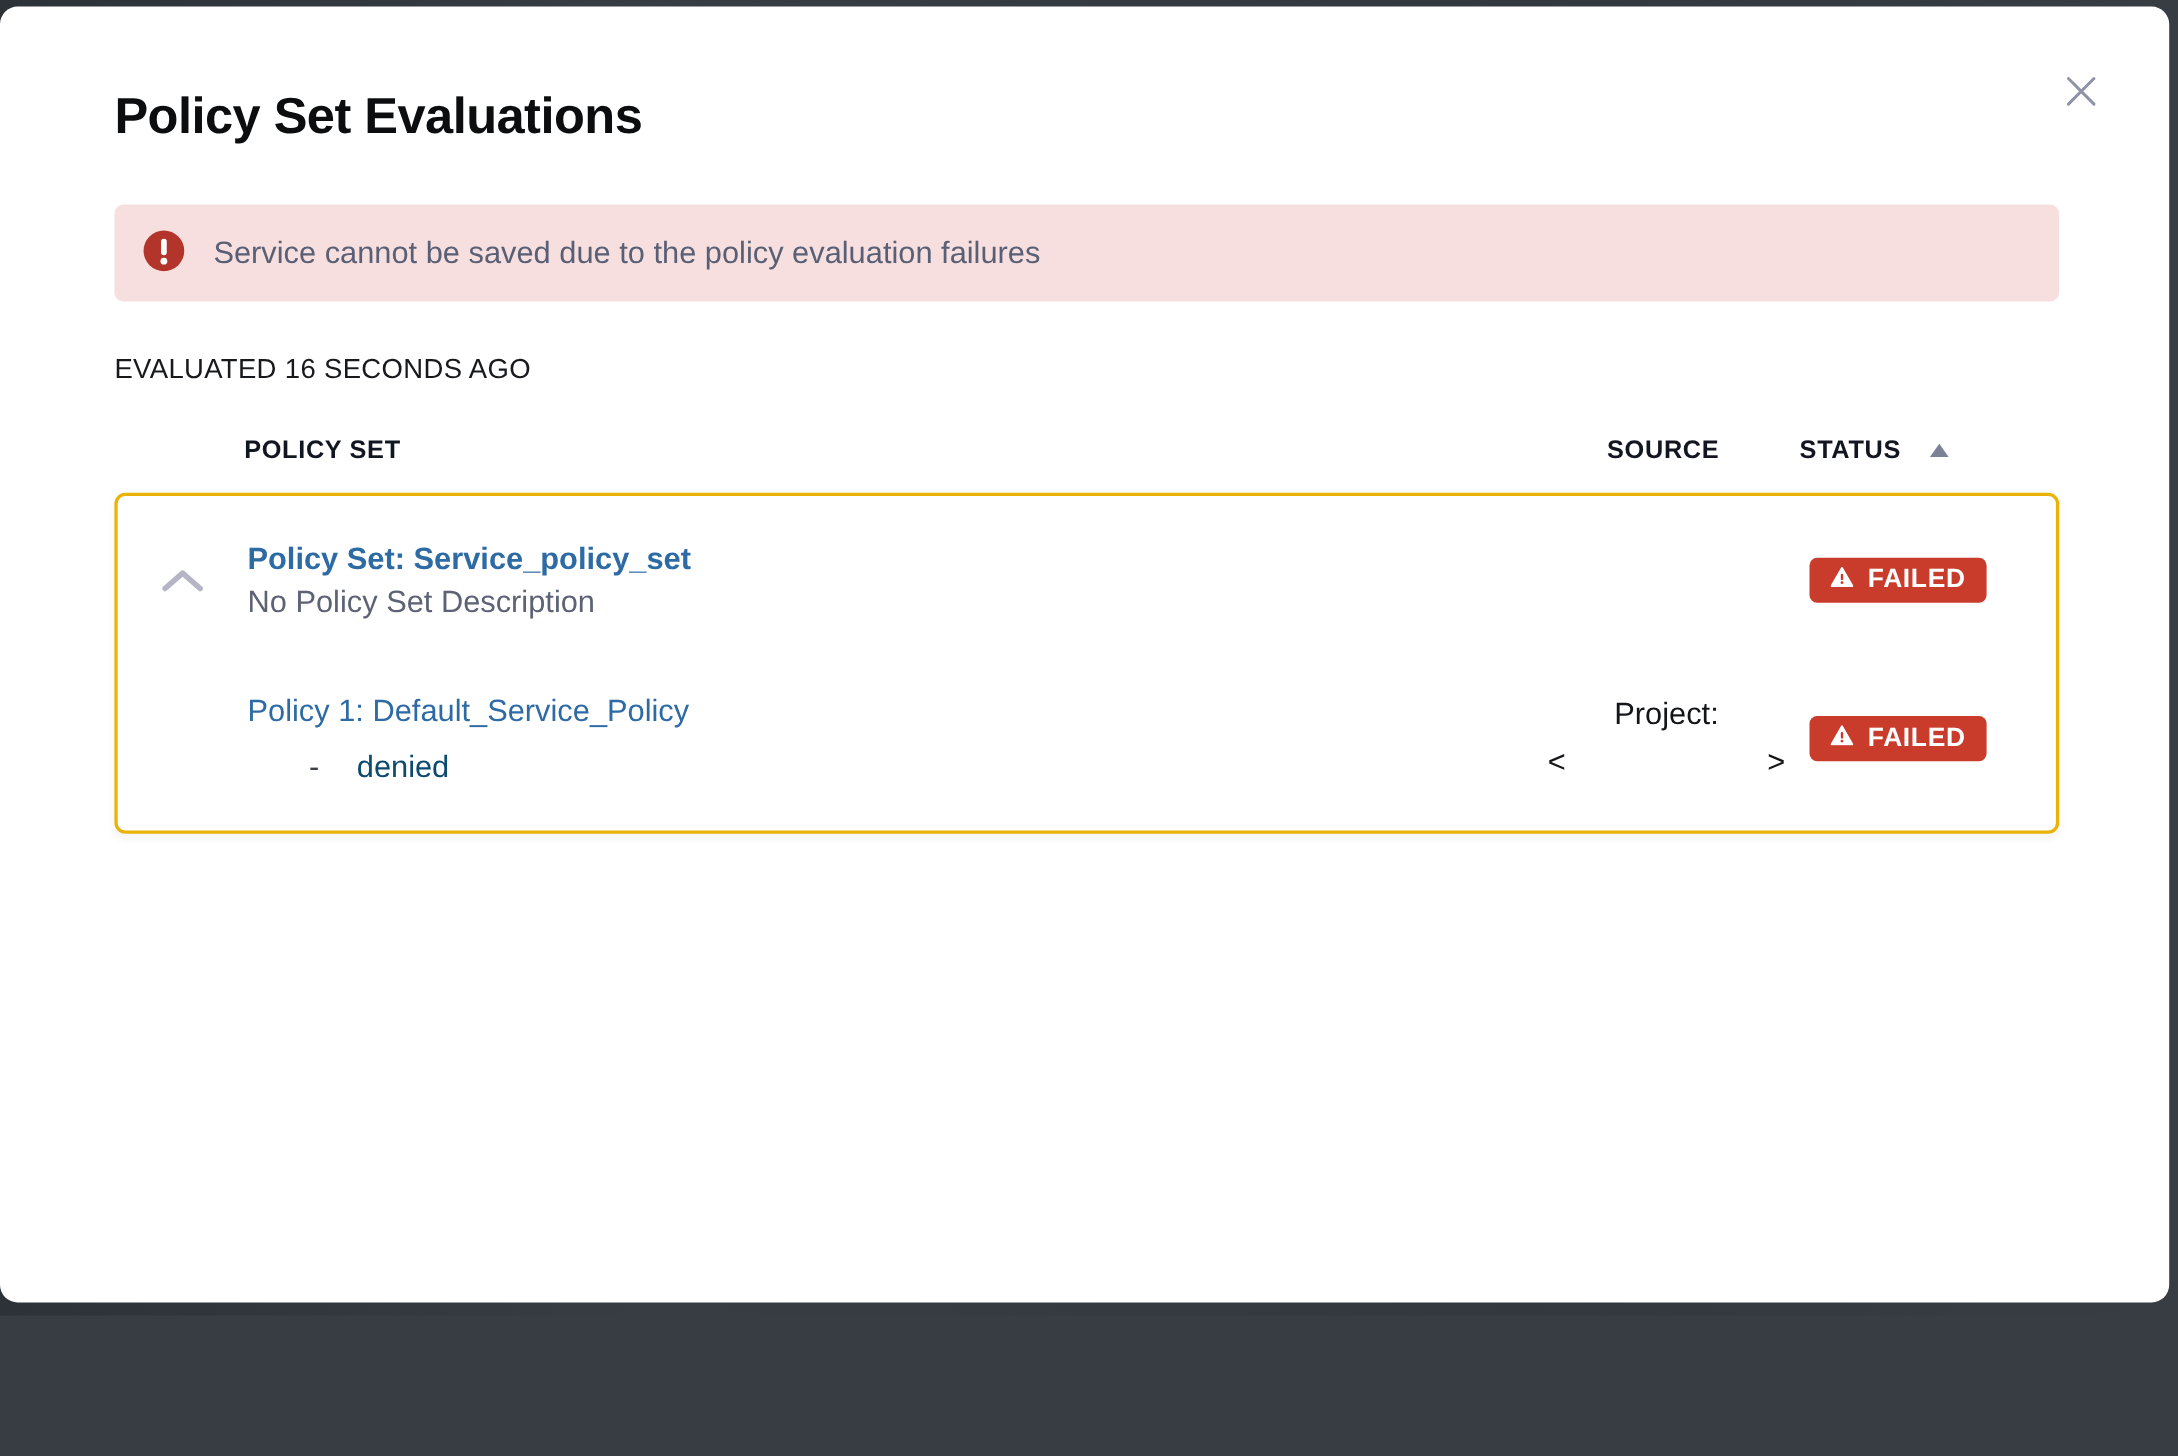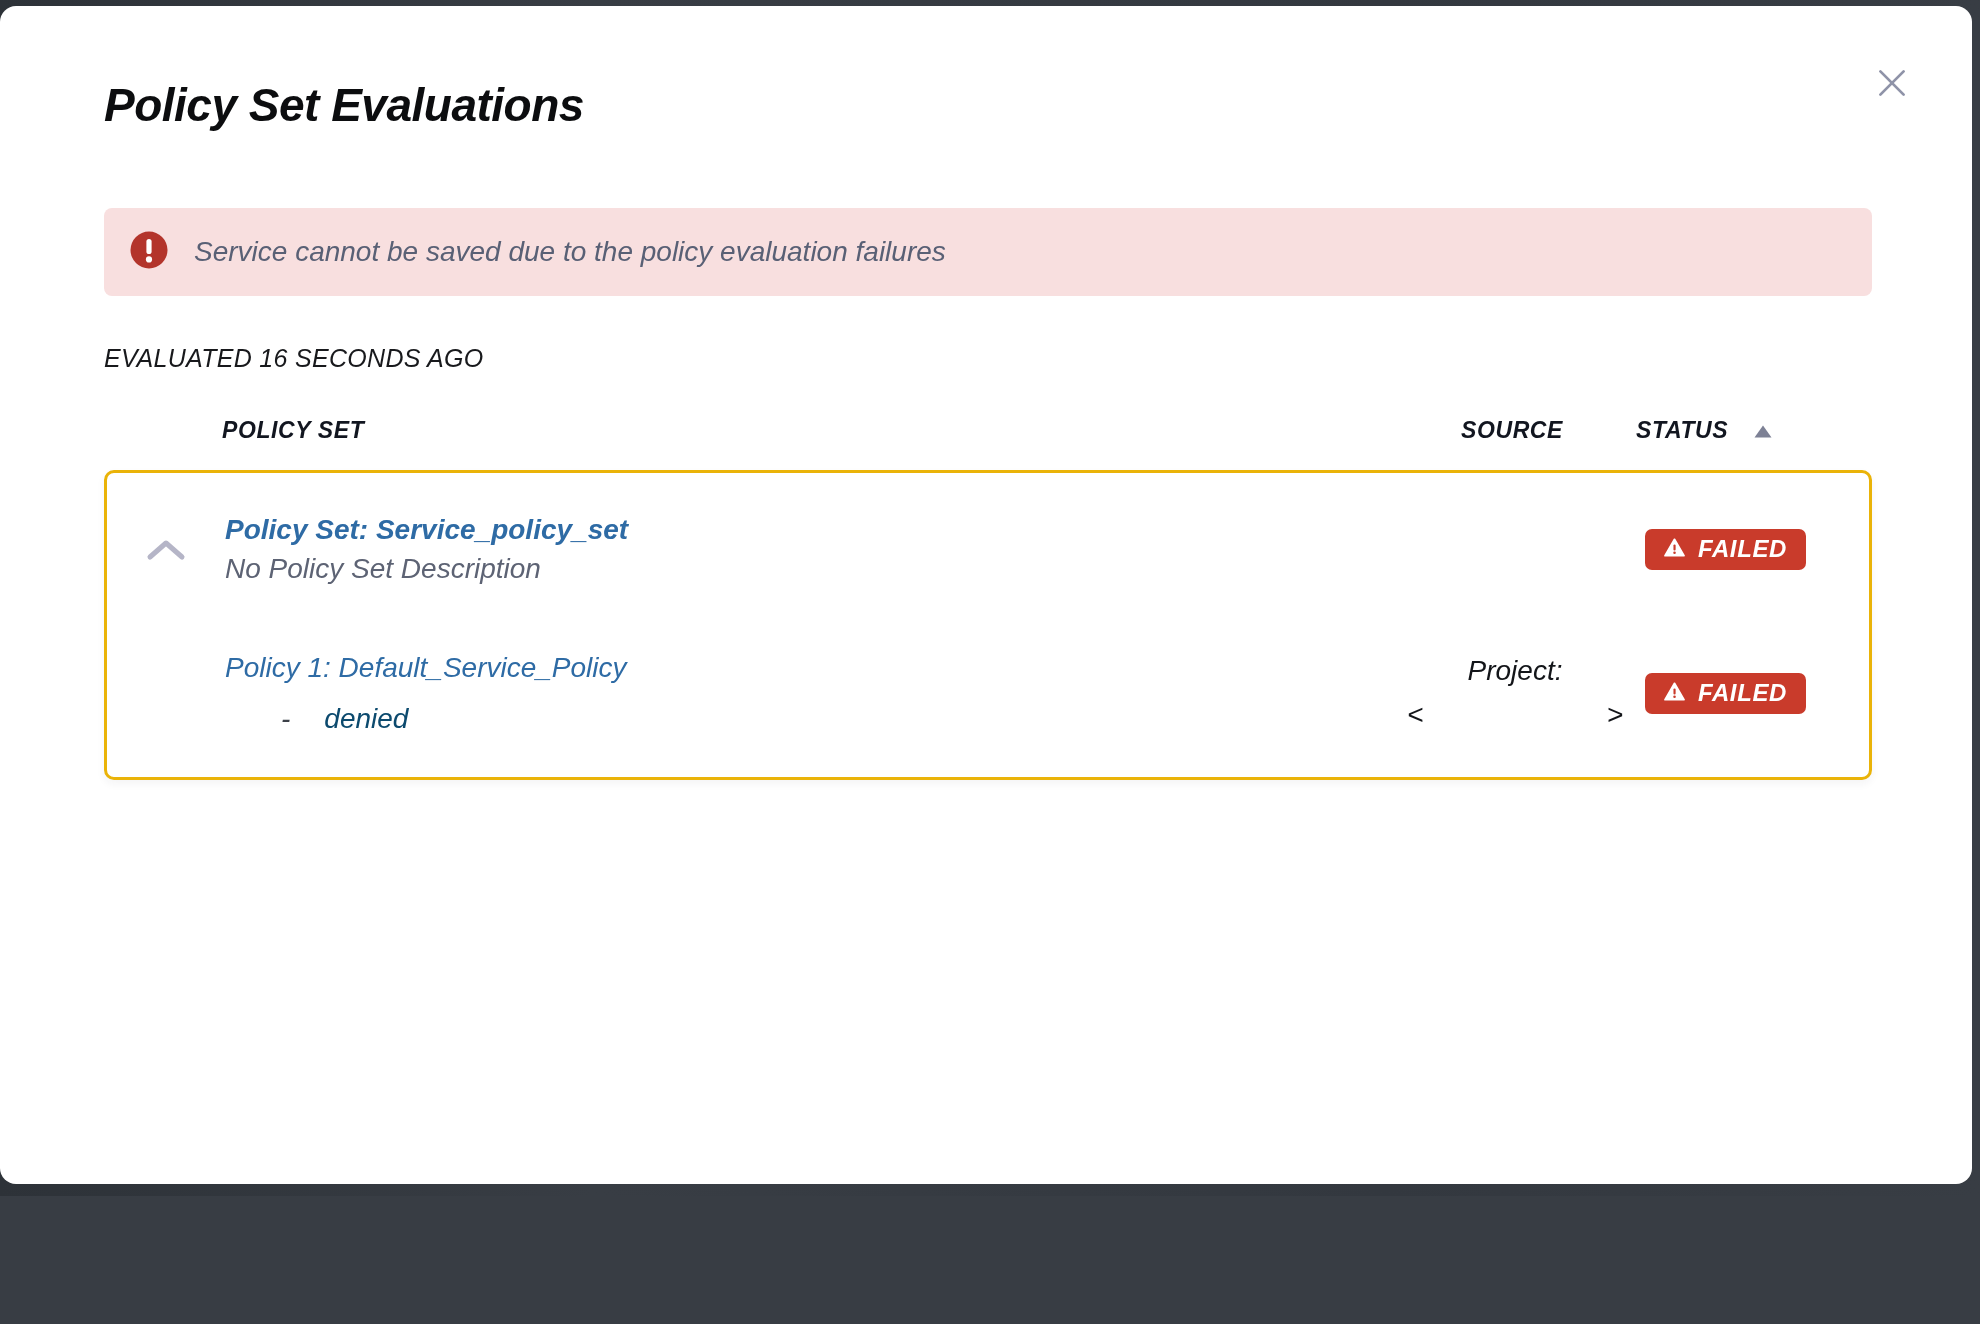--- a/index.html
+++ b/index.html
@@ -7,21 +7,20 @@
     margin: 0; padding: 0;
     width: 1980px; height: 1324px;
     background: #383d44;
     font-family: "Liberation Sans", sans-serif;
     overflow: hidden;
   }
   .backdrop {
     position: relative;
     width: 1980px; height: 1196px;
     background: linear-gradient(90deg, #2d3238 0%, #383d44 30%, #33383f 70%, #383d44 100%);
-    font-style: italic;
   }
   .modal {
     position: absolute;
     top: 6px; left: 0; right: 8px; bottom: 12px;
     background: #ffffff;
     border-radius: 16px;
   }
   .close-btn {
     position: absolute;
     top: 58px; right: 60px;
@@ -34,21 +33,21 @@
     padding: 72px 100px 0 104px;
   }
   .dialog-title {
     margin: 0;
     font-size: 46px;
     font-weight: 700;
     color: #0c0d0f;
     letter-spacing: -0.5px;
   }
   .alert-banner {
-    margin-top: 76px;
+    margin-top: 54px;
     height: 88px;
     background: #f8dfdf;
     border-radius: 8px;
     display: flex;
     align-items: center;
     padding-left: 26px;
     gap: 26px;
   }
   .alert-text {
     font-size: 28px;

